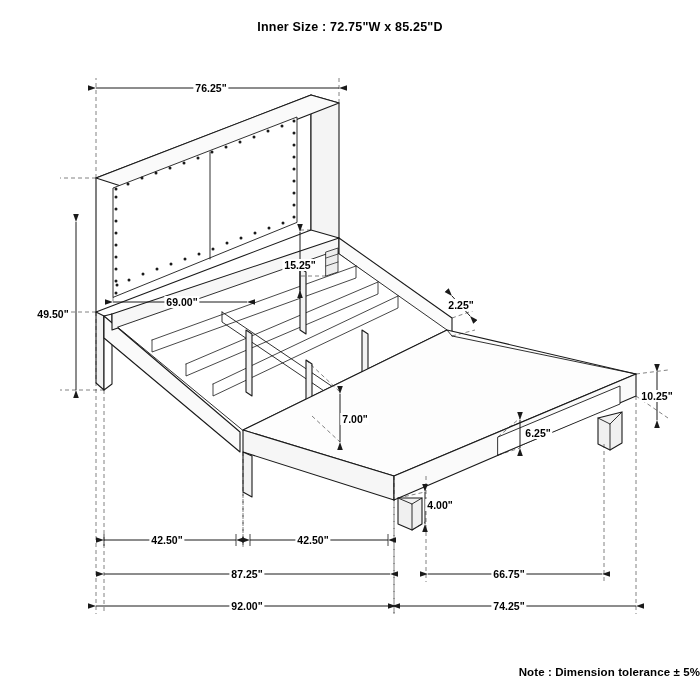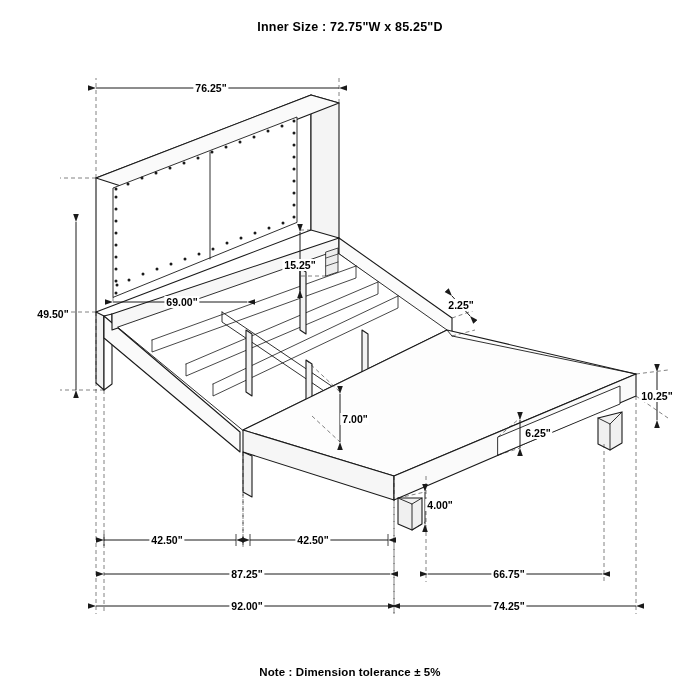--- a/index.html
+++ b/index.html
@@ -28,21 +28,21 @@
     text-align: center;
     font-size: 12.5px;
     font-weight: bold;
     letter-spacing: 0.2px;
   }
   .footnote {
     position: absolute;
     bottom: 22px;
     left: 0;
     width: 700px;
-    text-align: center;
+    text-align: right;
     font-size: 11.5px;
     font-weight: bold;
     letter-spacing: 0.1px;
   }
   #diagram {
     position: absolute;
     top: 0;
     left: 0;
   }
   .dim-label {

